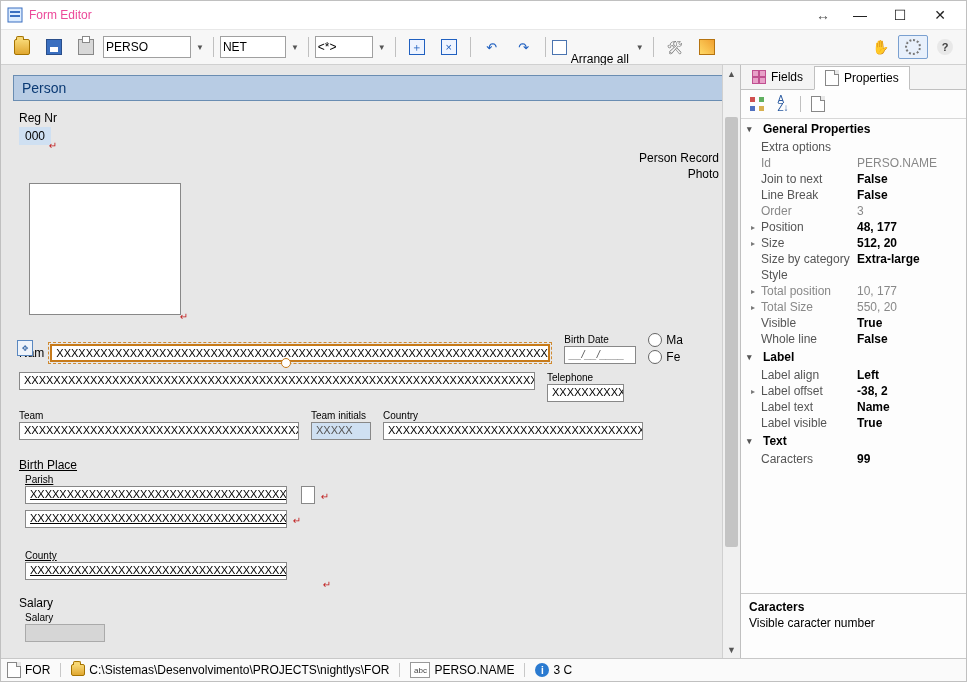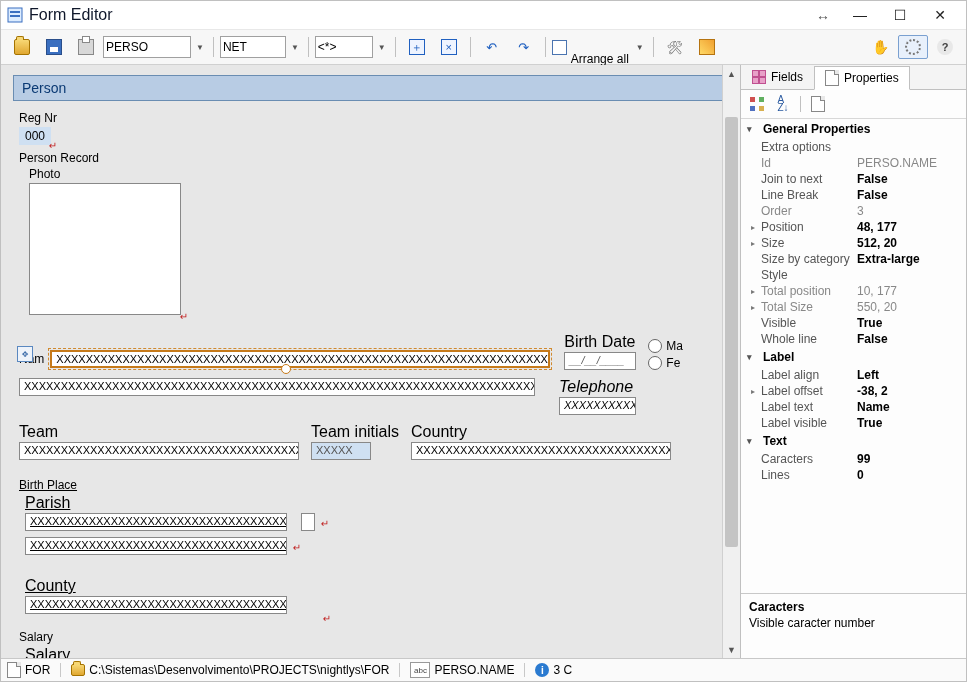--- a/index.html
+++ b/index.html
@@ -1,20 +1,20 @@
 <!DOCTYPE html>
 <html><head>
 <meta charset="utf-8">
 <style>
   html, body { margin:0; padding:0; font-family: "Segoe UI", Tahoma, Arial, sans-serif; font-size:12px; color:#000; background:#fff; }
   .window { width:967px; height:682px; display:flex; flex-direction:column; border:1px solid #c0c0c0; box-sizing:border-box; overflow:hidden; position:relative; }
   
   .titlebar { height:28px; display:flex; align-items:center; padding:0 6px; background:#fff; border-bottom:1px solid #e8e8e8; }
   .titlebar .win-icon { width:16px; height:16px; margin-right:6px; display:inline-flex; align-items:center; justify-content:center; }
-  .titlebar .title-text { flex:0 0 auto; font-size:16px; color:#0f172a; }
+  .titlebar .title-text { flex:0 0 auto; font-size:12px; color:#ec4899; }
   .titlebar .spacer { flex:1; }
   .titlebar .win-extra { font-size:14px; margin-right:10px; color:#555;}
   .titlebar .win-btn { width:40px; height:28px; display:inline-flex; align-items:center; justify-content:center; font-size:14px; color:#222;}
   
   .toolbar { height:30px; display:flex; align-items:center; padding:2px 6px; background:#f7f7f7; border-bottom:1px solid #d0d0d0; gap:2px; }
   .tb-btn { min-width:22px; height:22px; display:inline-flex; align-items:center; justify-content:center; padding:0 3px; border:1px solid transparent; border-radius:2px; }
   .tb-sep { width:1px; height:20px; background:#c0c0c0; margin:0 4px; }
   .tb-combo { height:20px; border:1px solid #a0a0a0; background:#fff; font-size:12px; padding:0 2px; }
   .tb-combo.w80 { width:82px; }
   .tb-combo.w60 { width:60px; }
@@ -33,21 +33,21 @@
   .v-scrollbar .arrow-up { top:0; }
   .v-scrollbar .arrow-down { bottom:0; }
   
   .form-header-bar { background:#b8cce4; border:1px solid #6a8db2; padding:4px 8px; color:#0b3a74; font-size:14px; width:695px; }
   .form-body { padding:10px 6px; width:700px; position:relative; }
   .lbl { font-size:12px; color:#000; }
   .reg-box { display:inline-block; background:#cfe0f2; padding:2px 6px; position:relative; margin-top:2px;}
   .tiny-red-marker { position:absolute; width:8px; height:8px; font-size:10px; color:#c02020; display:flex; align-items:center; justify-content:center; }
   .photo-box { width:150px; height:130px; background:#fff; border:1px solid #888; position:relative; margin-top:2px;}
   .text-field { background:#fff; border:1px solid #888; height:18px; font-size:11px; padding:1px 4px; overflow:hidden; white-space:nowrap; box-sizing:border-box; position:relative; color:#000; }
-  .field-label-top { font-size:16px; margin-bottom:1px; display:block; }
+  .field-label-top { font-size:10px; margin-bottom:1px; display:block; }
   .group-row { display:flex; gap:12px; }
   .col { display:flex; flex-direction:column; }
   
   .selected-field-wrap { position:relative; }
   .selected-outline { border:1px dashed #d08a30; padding:1px; display:inline-block; }
   .selected-inner { border:2px solid #c67a1a; background:#fff; height:18px; box-sizing:border-box; padding:0 4px; overflow:hidden; white-space:nowrap; font-size:11px; display:flex; align-items:center; }
   .move-handle { position:absolute; left:-2px; top:-2px; width:14px; height:14px; background:#eef3fa; border:1px solid #5a88c0; display:flex; align-items:center; justify-content:center; font-size:8px; color:#3a6aa8; }
   .mid-handle { position:absolute; bottom:-4px; left:50%; transform:translateX(-50%); width:8px; height:8px; background:#fff; border:1px solid #c67a1a; border-radius:50%; }
   
   .radio-row { display:flex; align-items:flex-end; gap:4px; font-size:12px; }
@@ -196,21 +196,21 @@
           
           <div style="position:relative; display:inline-block;">
             <div class="lbl">Reg Nr</div>
             <div class="reg-box">
               <span>000</span>
               <span class="tiny-red-marker" style="right:-6px; bottom:-4px;">↵</span>
             </div>
           </div>
 
           
-          <div style="margin-top:6px;">
+          <div style="margin-top:6px;text-align:right;">
             <div class="lbl">Person Record</div>
             <div style="padding-left:10px; margin-top:2px;">
               <div class="lbl">Photo</div>
               <div class="photo-box">
                 <span class="tiny-red-marker" style="right:-8px; bottom:-6px;">↵</span>
               </div>
             </div>
           </div>
 
           
@@ -245,21 +245,21 @@
           </div>
 
           
           <div class="group-row" style="margin-top:8px;">
             <div class="col">
               <div class="text-field" style="width:516px;">
                 <span>XXXXXXXXXXXXXXXXXXXXXXXXXXXXXXXXXXXXXXXXXXXXXXXXXXXXXXXXXXXXXXXXXXXXXXXXXXXXXXXXXXXXXXXXXXXXXXXXXXX</span>
                 
               </div>
             </div>
-            <div class="col" style="margin-left:12px;font-style:italic;">
+            <div class="col" style="margin-left:0;">
               <span class="field-label-top">Telephone</span>
               <div class="text-field" style="width:77px;">
                 <span>XXXXXXXXXXX</span>
               </div>
             </div>
           </div>
 
           
           <div class="group-row" style="margin-top:8px; align-items:flex-end;">
             <div class="col">
@@ -473,25 +473,20 @@
           </div>
 
         <div class="prop-group-header">
             <span class="chev">▾</span>
             <span>Text</span>
           </div>
         <div class="prop-row">
             <span class="expander"></span>
             <span class="pname">Caracters</span>
             <span class="pval bold">99</span>
-          </div>
-        <div class="prop-row">
-            <span class="expander"></span>
-            <span class="pname">Lines</span>
-            <span class="pval bold">0</span>
           </div>
       </div>
 
       <div class="prop-desc">
         <div class="pd-title">Caracters</div>
         <div>Visible caracter number</div>
       </div>
     </div>
 
   </div>

